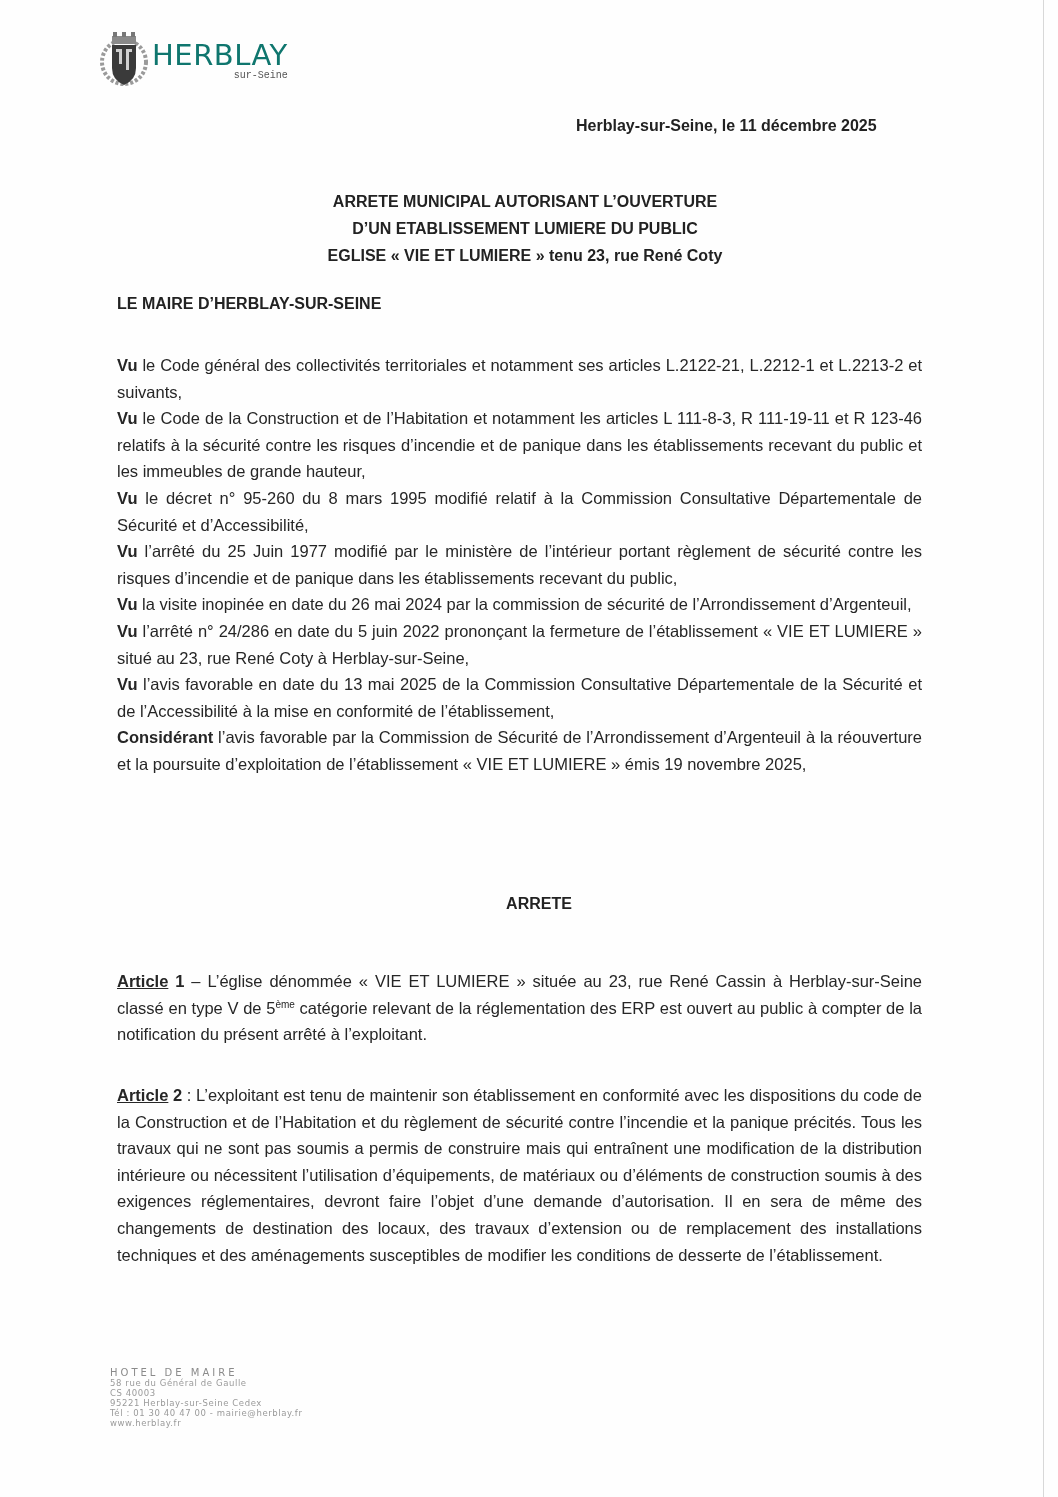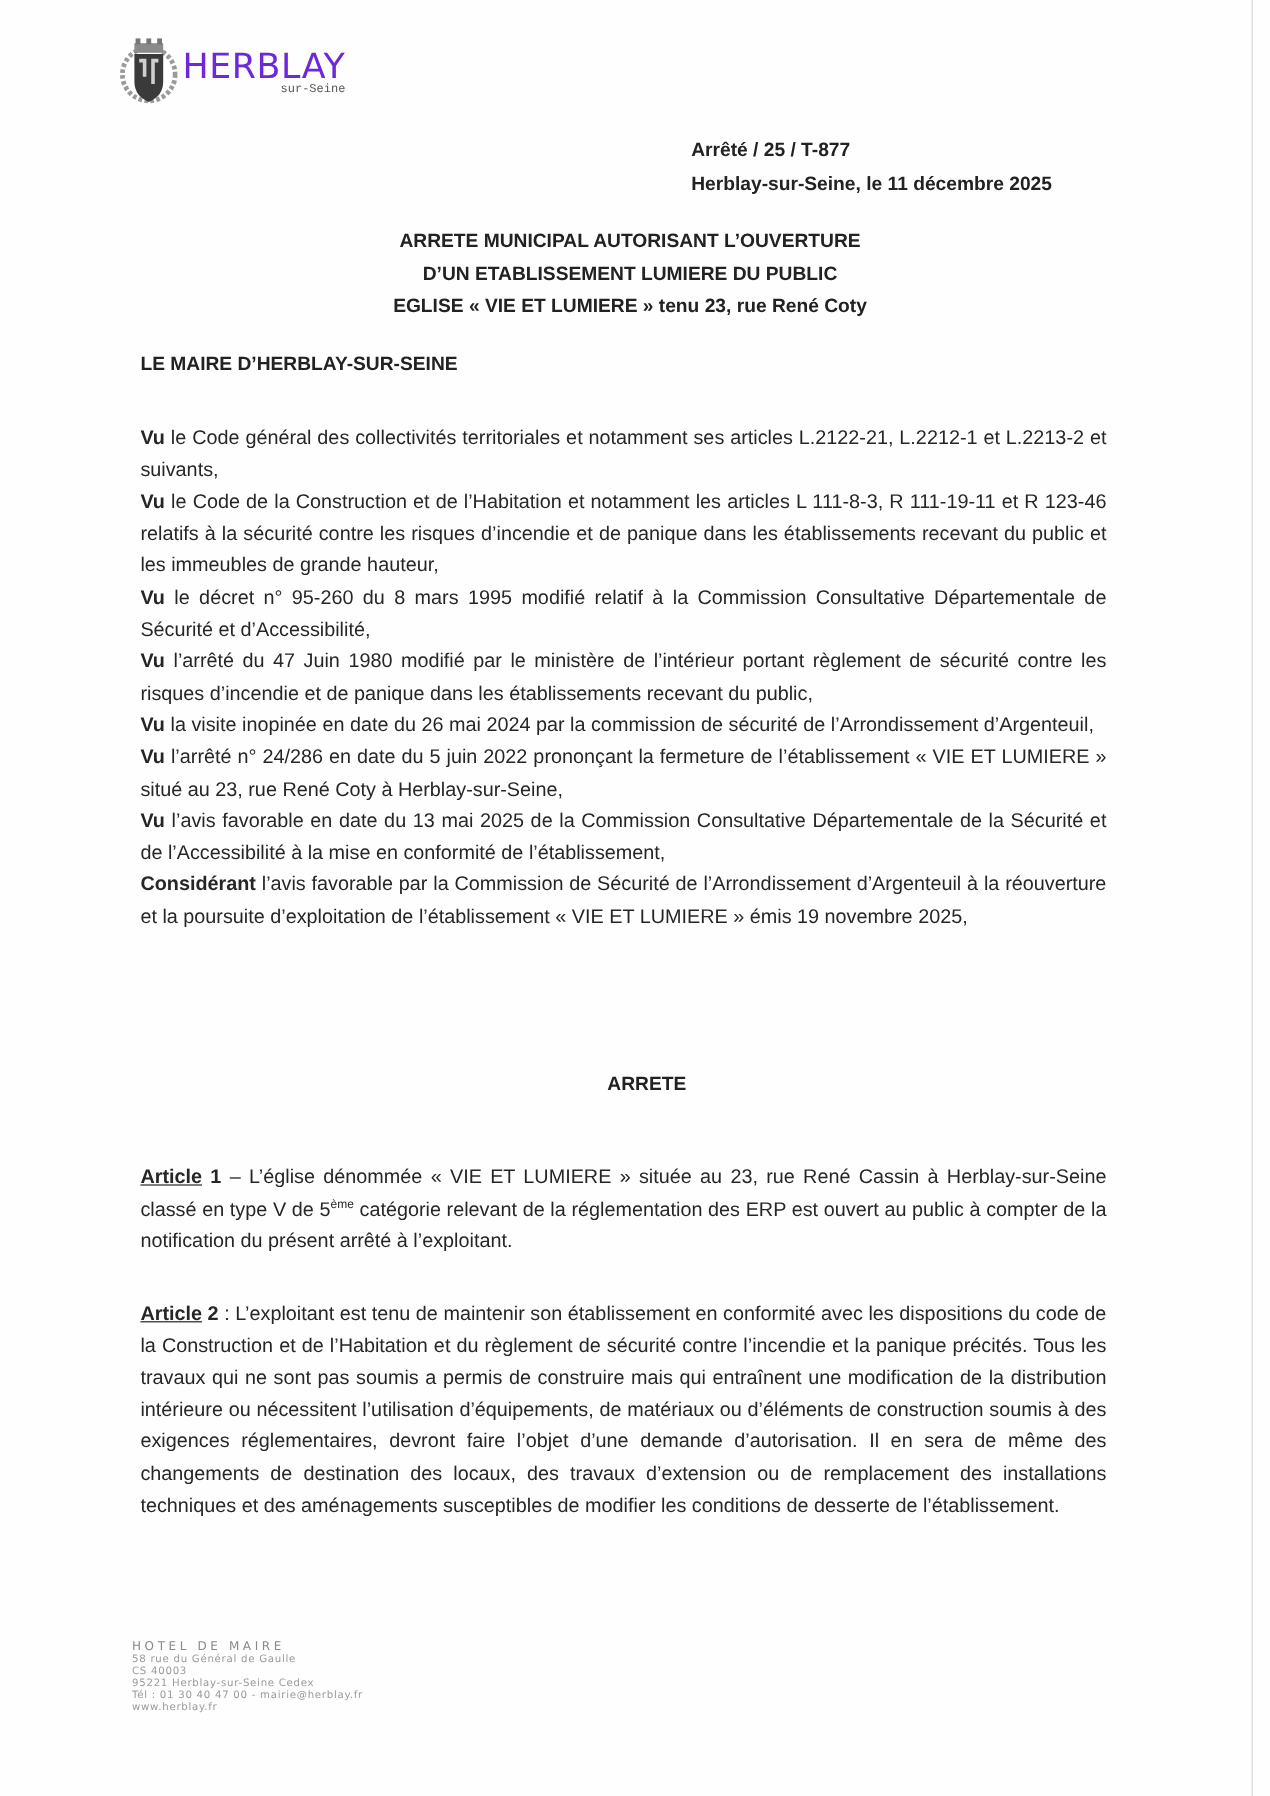--- a/index.html
+++ b/index.html
@@ -4,21 +4,21 @@
   <style>
     html, body { margin: 0; padding: 0; background: #ffffff; }
     body { width: 1058px; height: 1497px; position: relative; overflow: hidden;
       font-family: "Liberation Sans", sans-serif; color: #1e1e1e; }
     .page { position: absolute; left: 0; top: 0; width: 1058px; height: 1497px; background: #fefefe; }
     .scan-edge { position: absolute; left: 1043px; top: 0; width: 1px; height: 1497px; background: #d8d8d8; }
 
     .logo { position: absolute; left: 100px; top: 30px; display: flex; align-items: center; }
     .crest { width: 48px; height: 60px; }
     .logo-text { margin-left: 4px; display: flex; flex-direction: column; align-items: flex-end; }
-    .logo-name { font-family: "DejaVu Sans", sans-serif; font-size: 29px; letter-spacing: 0.5px; color: #6d28d9; line-height: 30px; }
+    .logo-name { font-family: "DejaVu Sans", sans-serif; font-size: 29px; letter-spacing: 0.5px; color: #0f766e; line-height: 30px; }
     .logo-sub { font-family: Liberation Mono, monospace; font-size: 10px; color: #555; line-height: 10px; margin-top: 1px; }
 
     .ref { position: absolute; left: 576px; top: 112px; font-weight: bold; font-size: 16px; line-height: 28px; color: #222; }
     .ref div { white-space: nowrap; }
 
     .title { position: absolute; left: 200px; width: 650px; top: 188px; text-align: center; font-weight: bold; font-size: 16px; line-height: 27px; color: #222; }
 
     .maire { position: absolute; left: 117px; top: 295px; font-weight: bold; font-size: 16px; color: #222; }
 
     .body-text { position: absolute; left: 117px; width: 805px; font-size: 16.5px; line-height: 26.6px; text-align: justify; color: #262626; }
@@ -54,37 +54,36 @@
       <path d="M16 19 H22 V34 H19 V22 H16 Z" fill="#cfcfcf"></path>
       <path d="M26 19 H32 V22 H29 V40 H26 Z" fill="#cfcfcf"></path>
     </svg>
     <div class="logo-text">
       <span class="logo-name">HERBLAY</span>
       <span class="logo-sub">sur-Seine</span>
     </div>
   </div>
 
   <div class="ref">
-    <div>Arrêté / 25 / T-877</div>
     <div>Herblay-sur-Seine, le 11 décembre 2025</div>
   </div>
 
   <div class="title">
     <div>ARRETE MUNICIPAL AUTORISANT L’OUVERTURE</div>
     <div>D’UN ETABLISSEMENT LUMIERE DU PUBLIC</div>
     <div>EGLISE « VIE ET LUMIERE » tenu 23, rue René Coty</div>
   </div>
 
   <div class="maire">LE MAIRE D’HERBLAY-SUR-SEINE</div>
 
   <div class="body-text vu-block">
     <p class="para"><span class="kw">Vu</span><span> le Code général des collectivités territoriales et notamment ses articles L.2122-21, L.2212-1 et L.2213-2 et suivants,</span></p>
     <p class="para"><span class="kw">Vu</span><span> le Code de la Construction et de l’Habitation et notamment les articles L 111-8-3, R 111-19-11 et R 123-46 relatifs à la sécurité contre les risques d’incendie et de panique dans les établissements recevant du public et les immeubles de grande hauteur,</span></p>
     <p class="para"><span class="kw">Vu</span><span> le décret n° 95-260 du 8 mars 1995 modifié relatif à la Commission Consultative Départementale de Sécurité et d’Accessibilité,</span></p>
-    <p class="para"><span class="kw">Vu</span><span> l’arrêté du 47 Juin 1980 modifié par le ministère de l’intérieur portant règlement de sécurité contre les risques d’incendie et de panique dans les établissements recevant du public,</span></p>
+    <p class="para"><span class="kw">Vu</span><span> l’arrêté du 25 Juin 1977 modifié par le ministère de l’intérieur portant règlement de sécurité contre les risques d’incendie et de panique dans les établissements recevant du public,</span></p>
     <p class="para"><span class="kw">Vu</span><span> la visite inopinée en date du 26 mai 2024 par la commission de sécurité de l’Arrondissement d’Argenteuil,</span></p>
     <p class="para"><span class="kw">Vu</span><span> l’arrêté n° 24/286 en date du 5 juin 2022 prononçant la fermeture de l’établissement « VIE ET LUMIERE » situé au 23, rue René Coty à Herblay-sur-Seine,</span></p>
     <p class="para"><span class="kw">Vu</span><span> l’avis favorable en date du 13 mai 2025 de la Commission Consultative Départementale de la Sécurité et de l’Accessibilité à la mise en conformité de l’établissement,</span></p>
     <p class="para"><span class="kw">Considérant</span><span> l’avis favorable par la Commission de Sécurité de l’Arrondissement d’Argenteuil à la réouverture et la poursuite d’exploitation de l’établissement « VIE ET LUMIERE » émis 19 novembre 2025,</span></p>
   </div>
 
   <div class="arrete-heading">ARRETE</div>
 
   <div class="body-text art1">
     <span class="art-label">Article</span><span class="art-num"> 1</span><span> – </span><span>L’église dénommée « VIE ET LUMIERE » située au 23, rue René Cassin à Herblay-sur-Seine classé en type V de 5</span><sup>ème</sup><span> catégorie relevant de la réglementation des ERP est ouvert au public à compter de la notification du présent arrêté à l’exploitant.</span>

